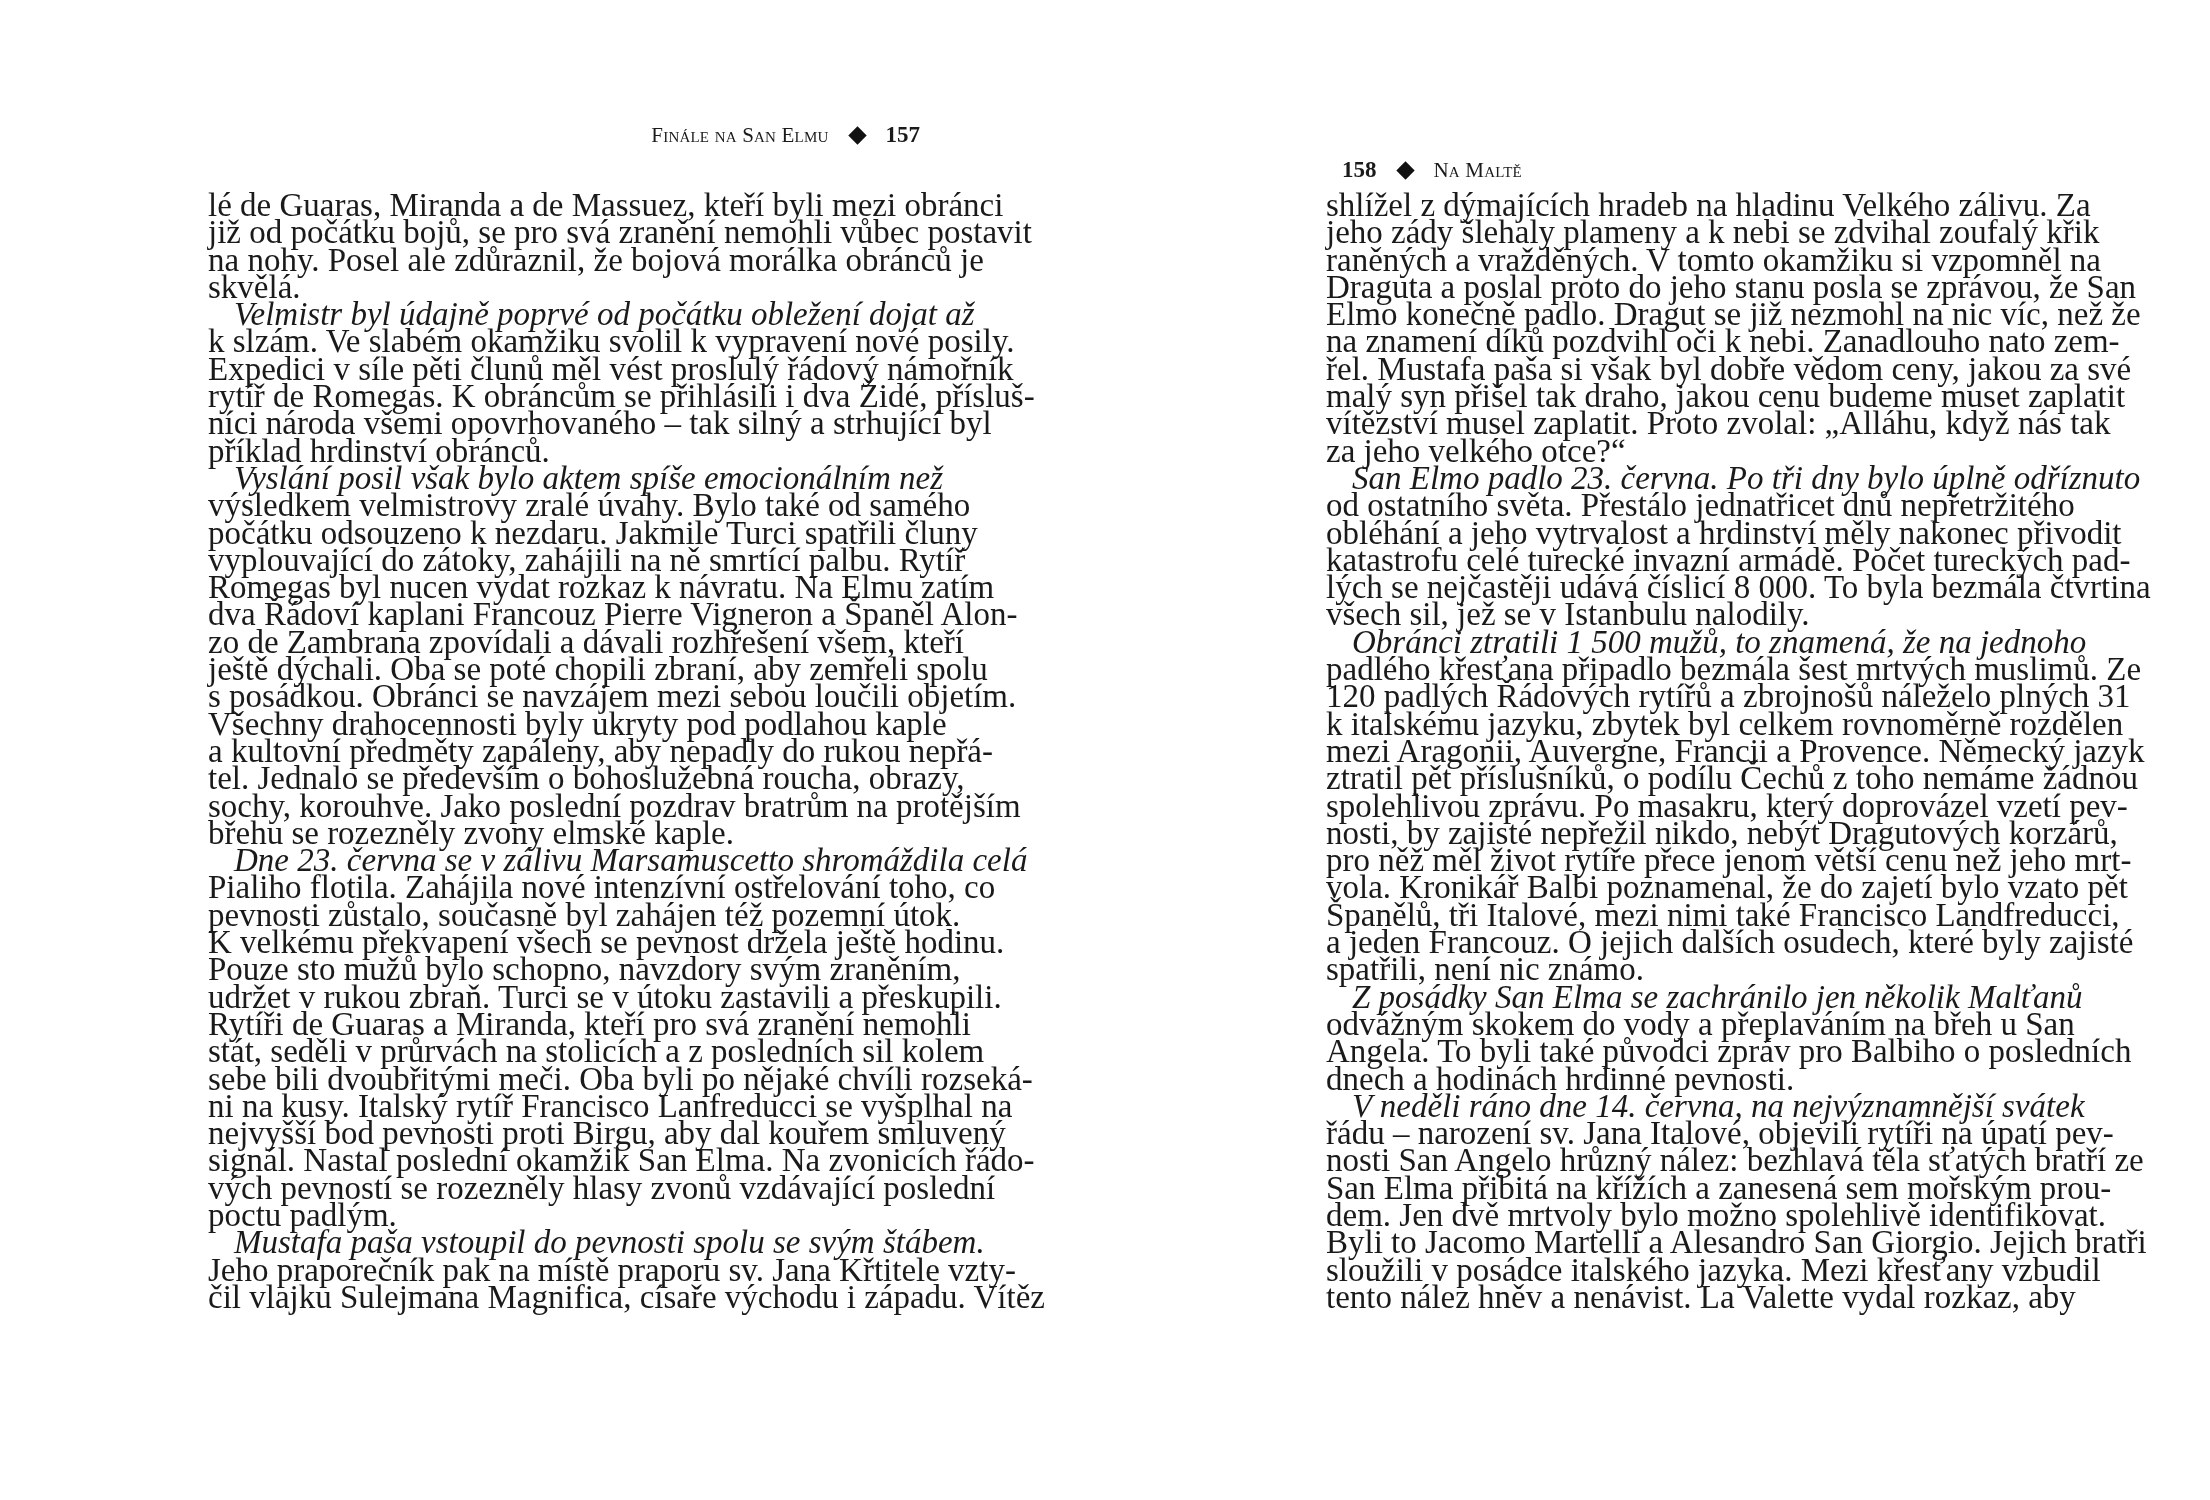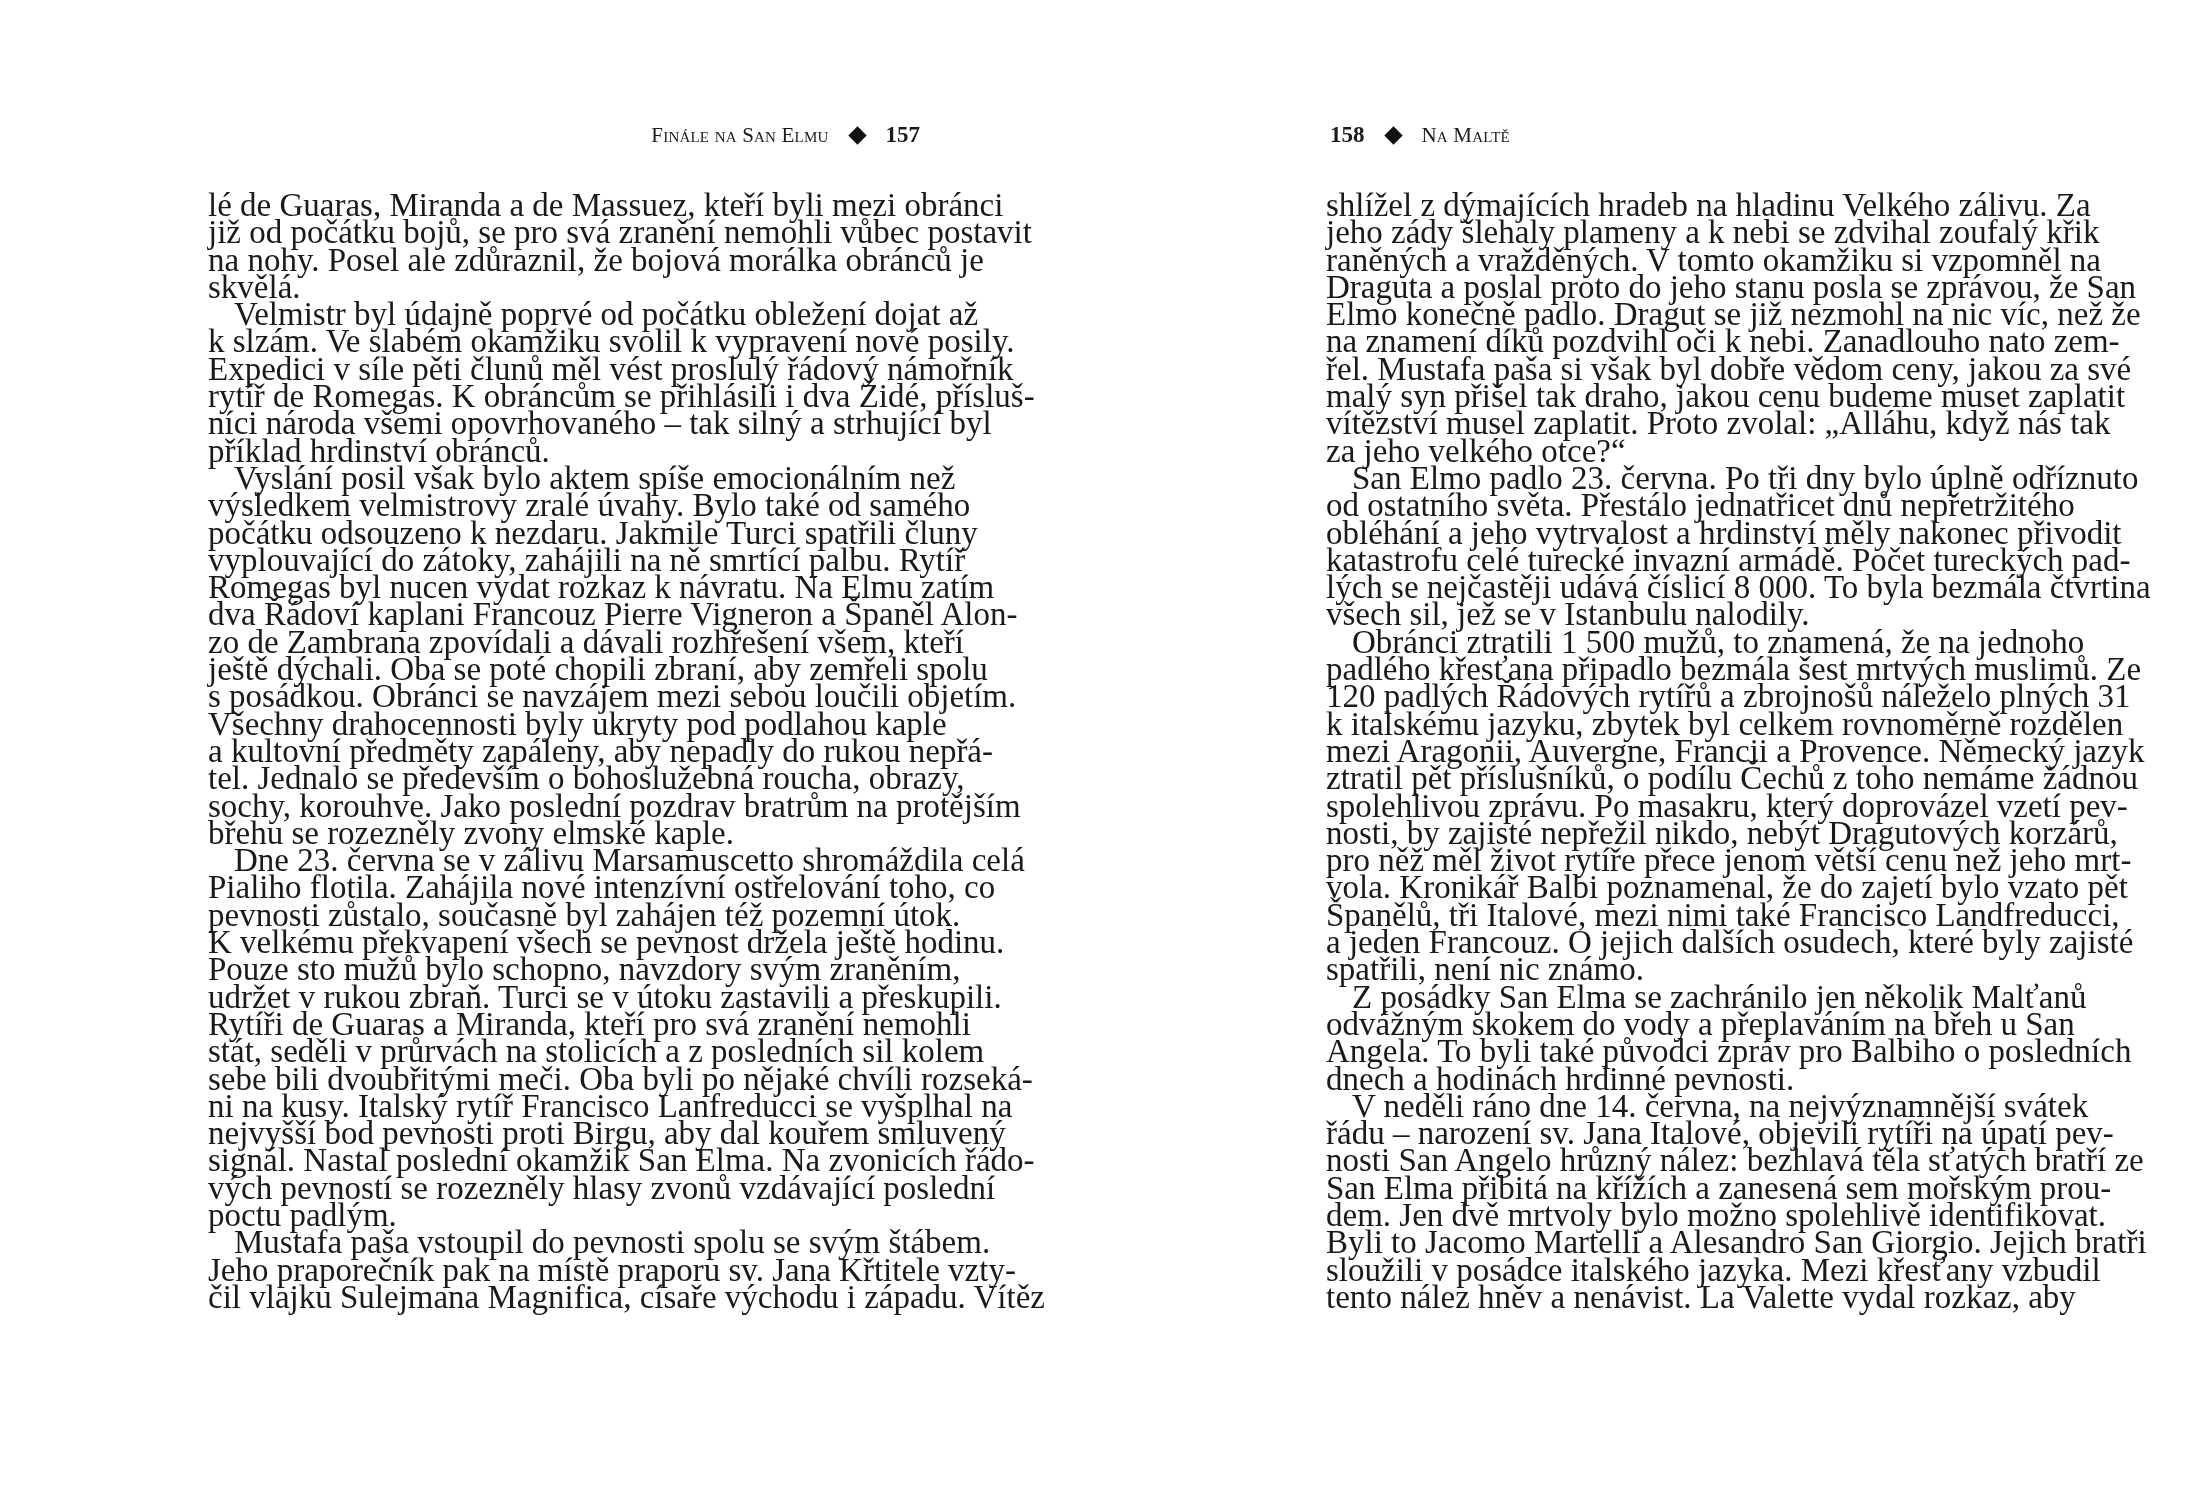--- a/index.html
+++ b/index.html
@@ -25,21 +25,21 @@
   .running-head {
     position: absolute;
     top: 120px;
     height: 30px;
     display: flex;
     align-items: center;
     font-size: 21px;
     white-space: nowrap;
   }
   .page-left .running-head { right: 0; }
-  .page-right .running-head { left: 4px; justify-content: flex-start; }
+  .page-right .running-head { left: 16px; justify-content: flex-start; margin-top: 35px; }
 
   .head-title {
     font-variant: small-caps;
     letter-spacing: 0.2px;
   }
   .head-diamond {
     display: inline-block;
     width: 13px;
     height: 13px;
     background: #111;
@@ -66,20 +66,21 @@
     text-align: justify;
     text-align-last: justify;
     white-space: nowrap;
     height: 27.3px;
   }
   .body-text .line.last {
     text-align-last: left;
   }
   .body-text .line.first {
     padding-left: 26px;
+    font-style: italic;
   }
 </style>
 </head>
 <body>
 
 <div class="page page-left">
   <div class="running-head">
     <span class="head-title">Finále na San Elmu</span>
     <span class="head-diamond"></span>
     <span class="head-pagenum">157</span>

